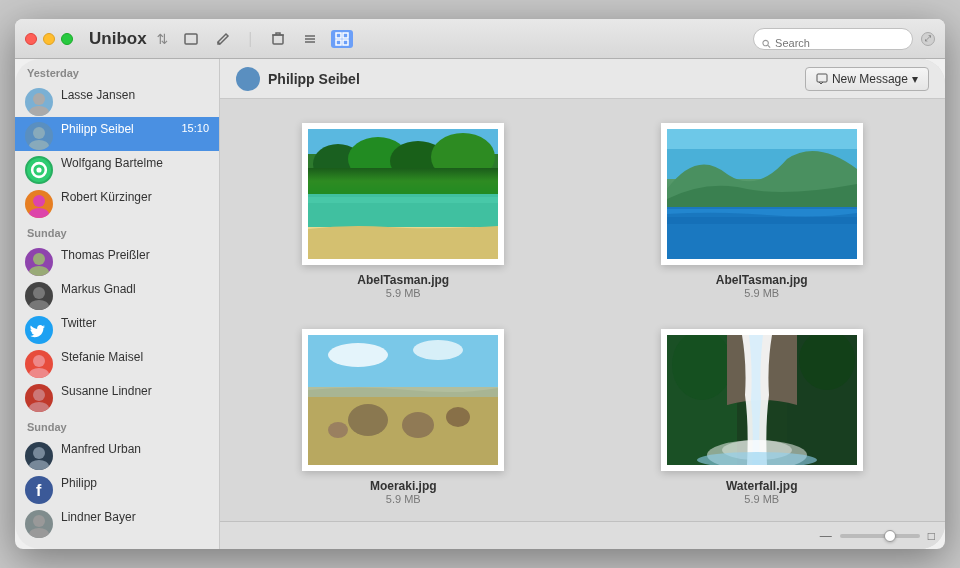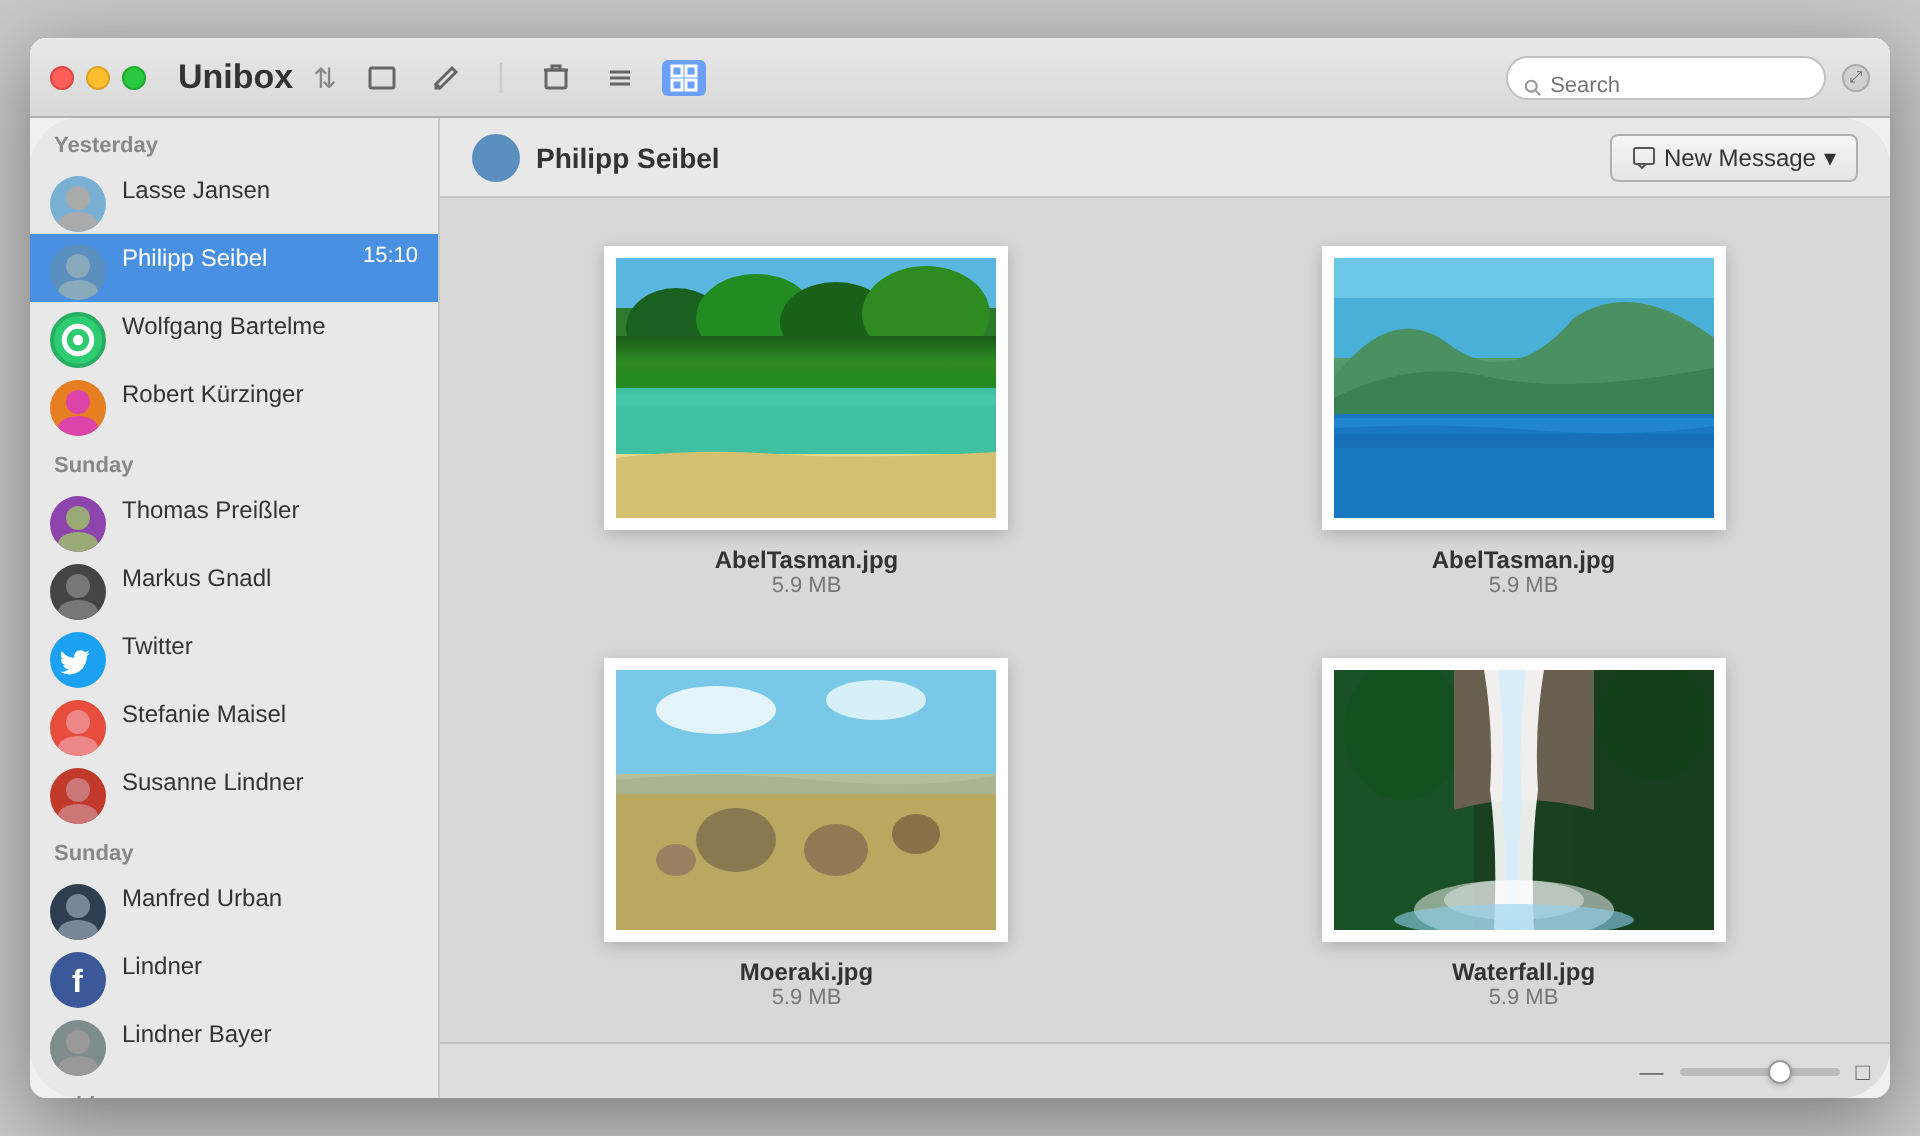--- a/index.html
+++ b/index.html
@@ -590,21 +590,21 @@
         <span class="item-name">Manfred Urban</span>
       </div>
 
       <div class="sidebar-item">
         <div class="avatar av-facebook">
           <svg viewBox="0 0 28 28" width="28" height="28">
             <circle cx="14" cy="14" r="13" fill="#3b5998"></circle>
             <text x="11" y="20" font-size="16" fill="white" font-family="sans-serif" font-weight="bold">f</text>
           </svg>
         </div>
-        <span class="item-name">Lindner</span>
+        <span class="item-name">Philipp</span>
       </div>
 
       <div class="sidebar-item">
         <div class="avatar av-oliver">
           <svg viewBox="0 0 28 28" width="28" height="28">
               <circle cx="14" cy="11" r="6" fill="#999"></circle>
               <ellipse cx="14" cy="24" rx="10" ry="6" fill="#999"></ellipse>
             </svg>
         </div>
         <span class="item-name">Lindner Bayer</span>

